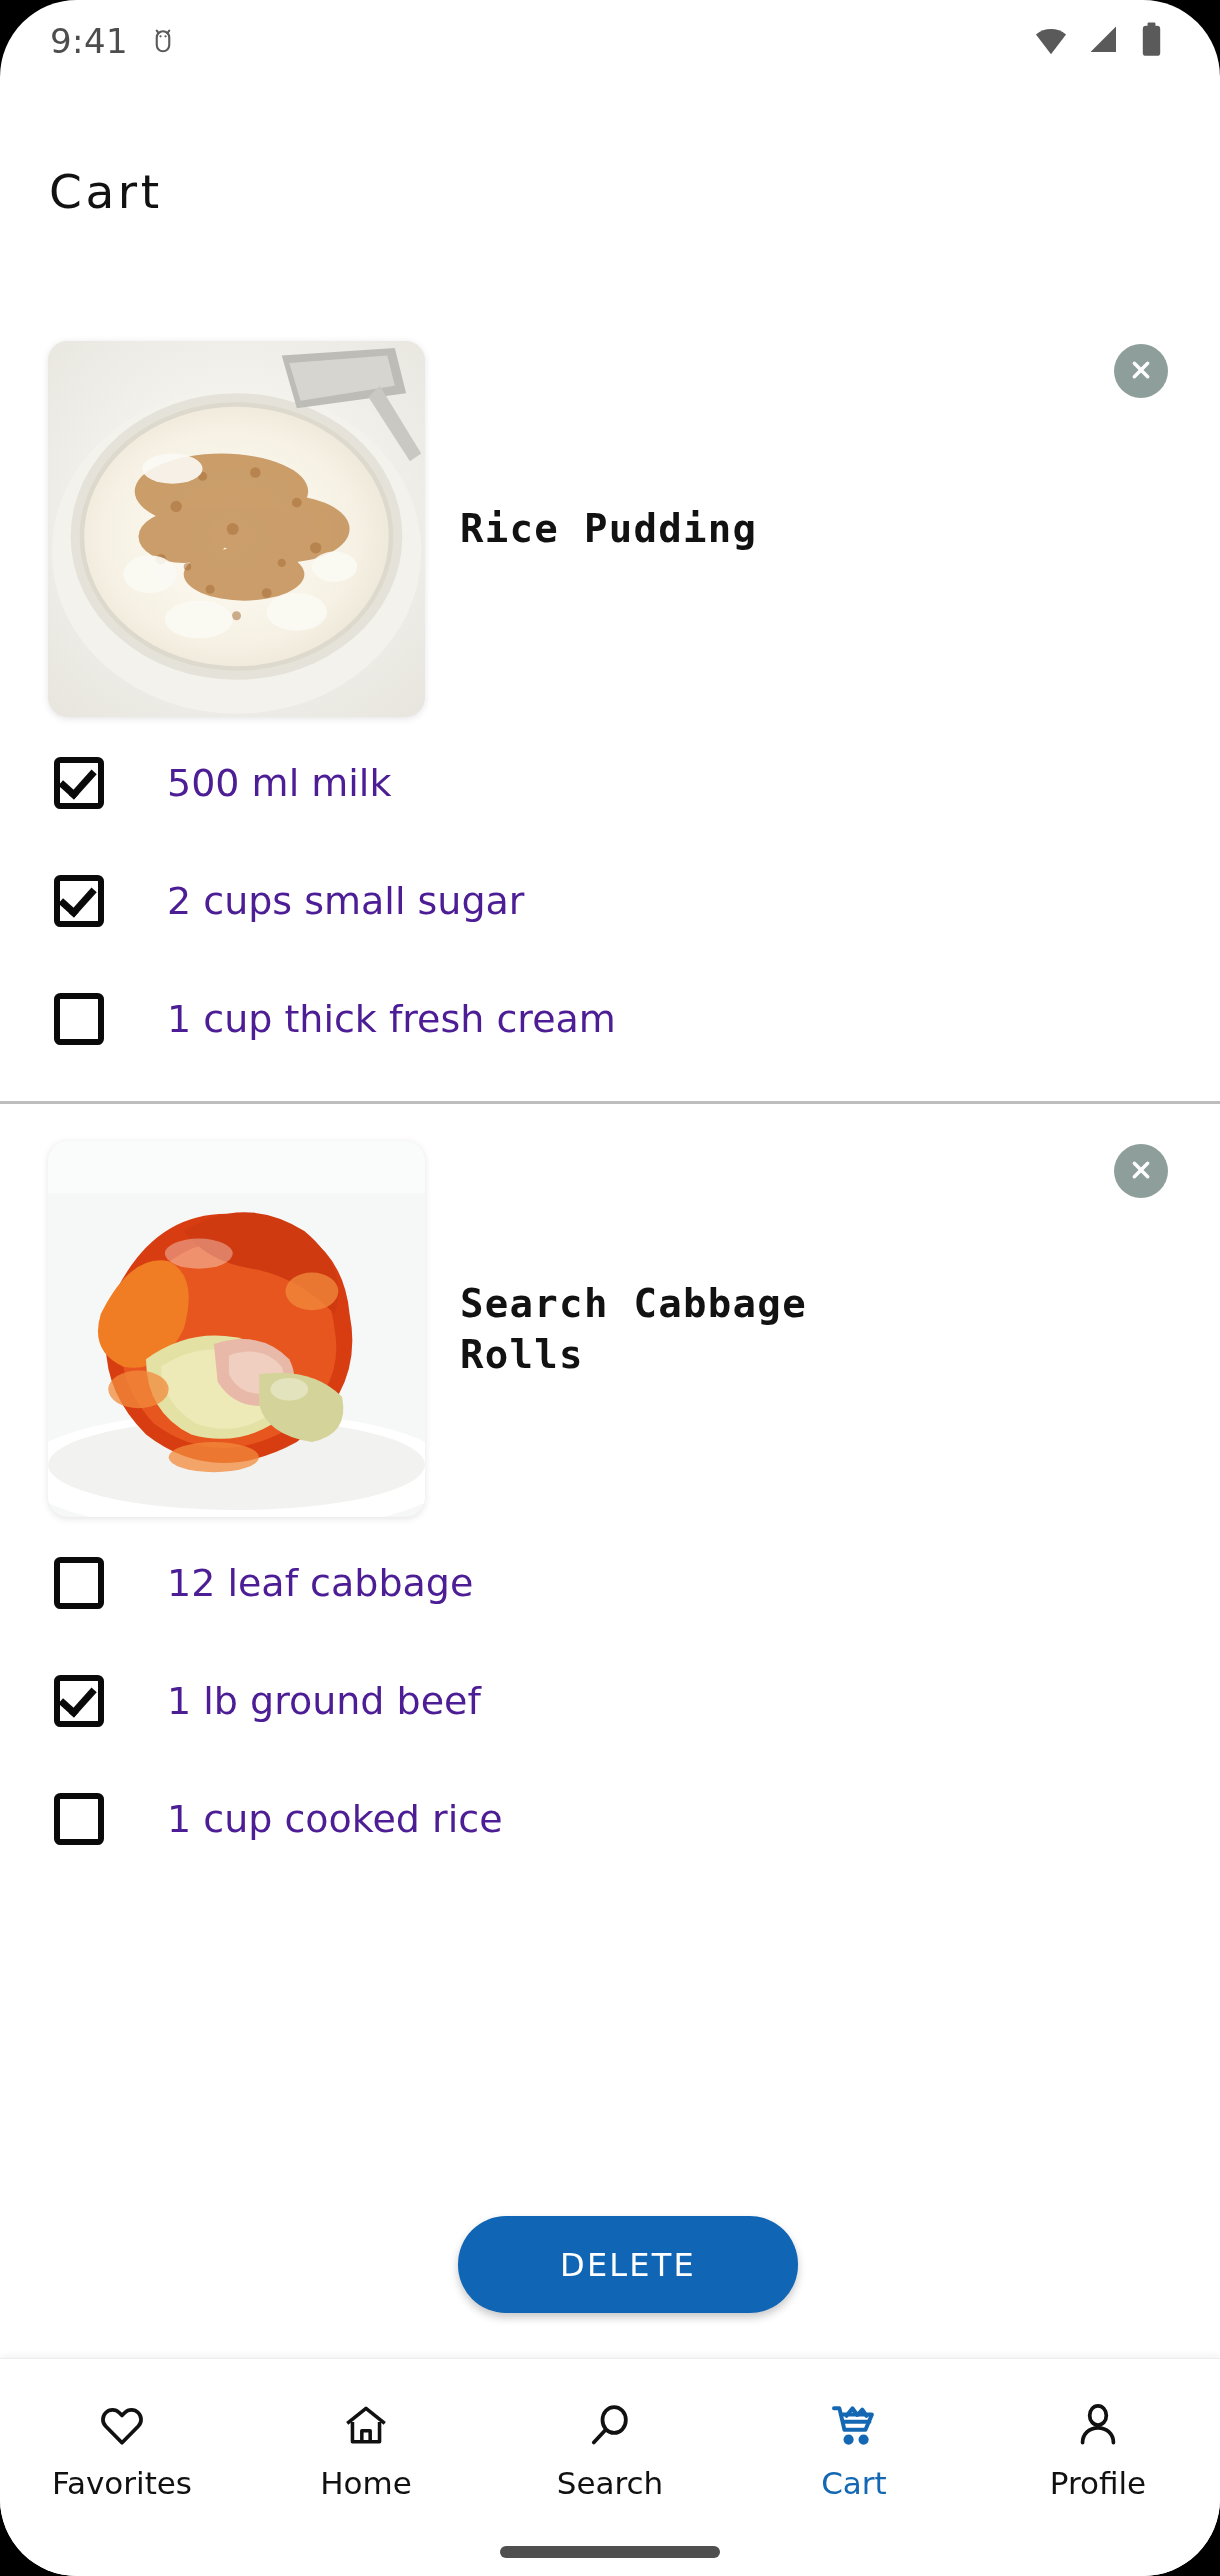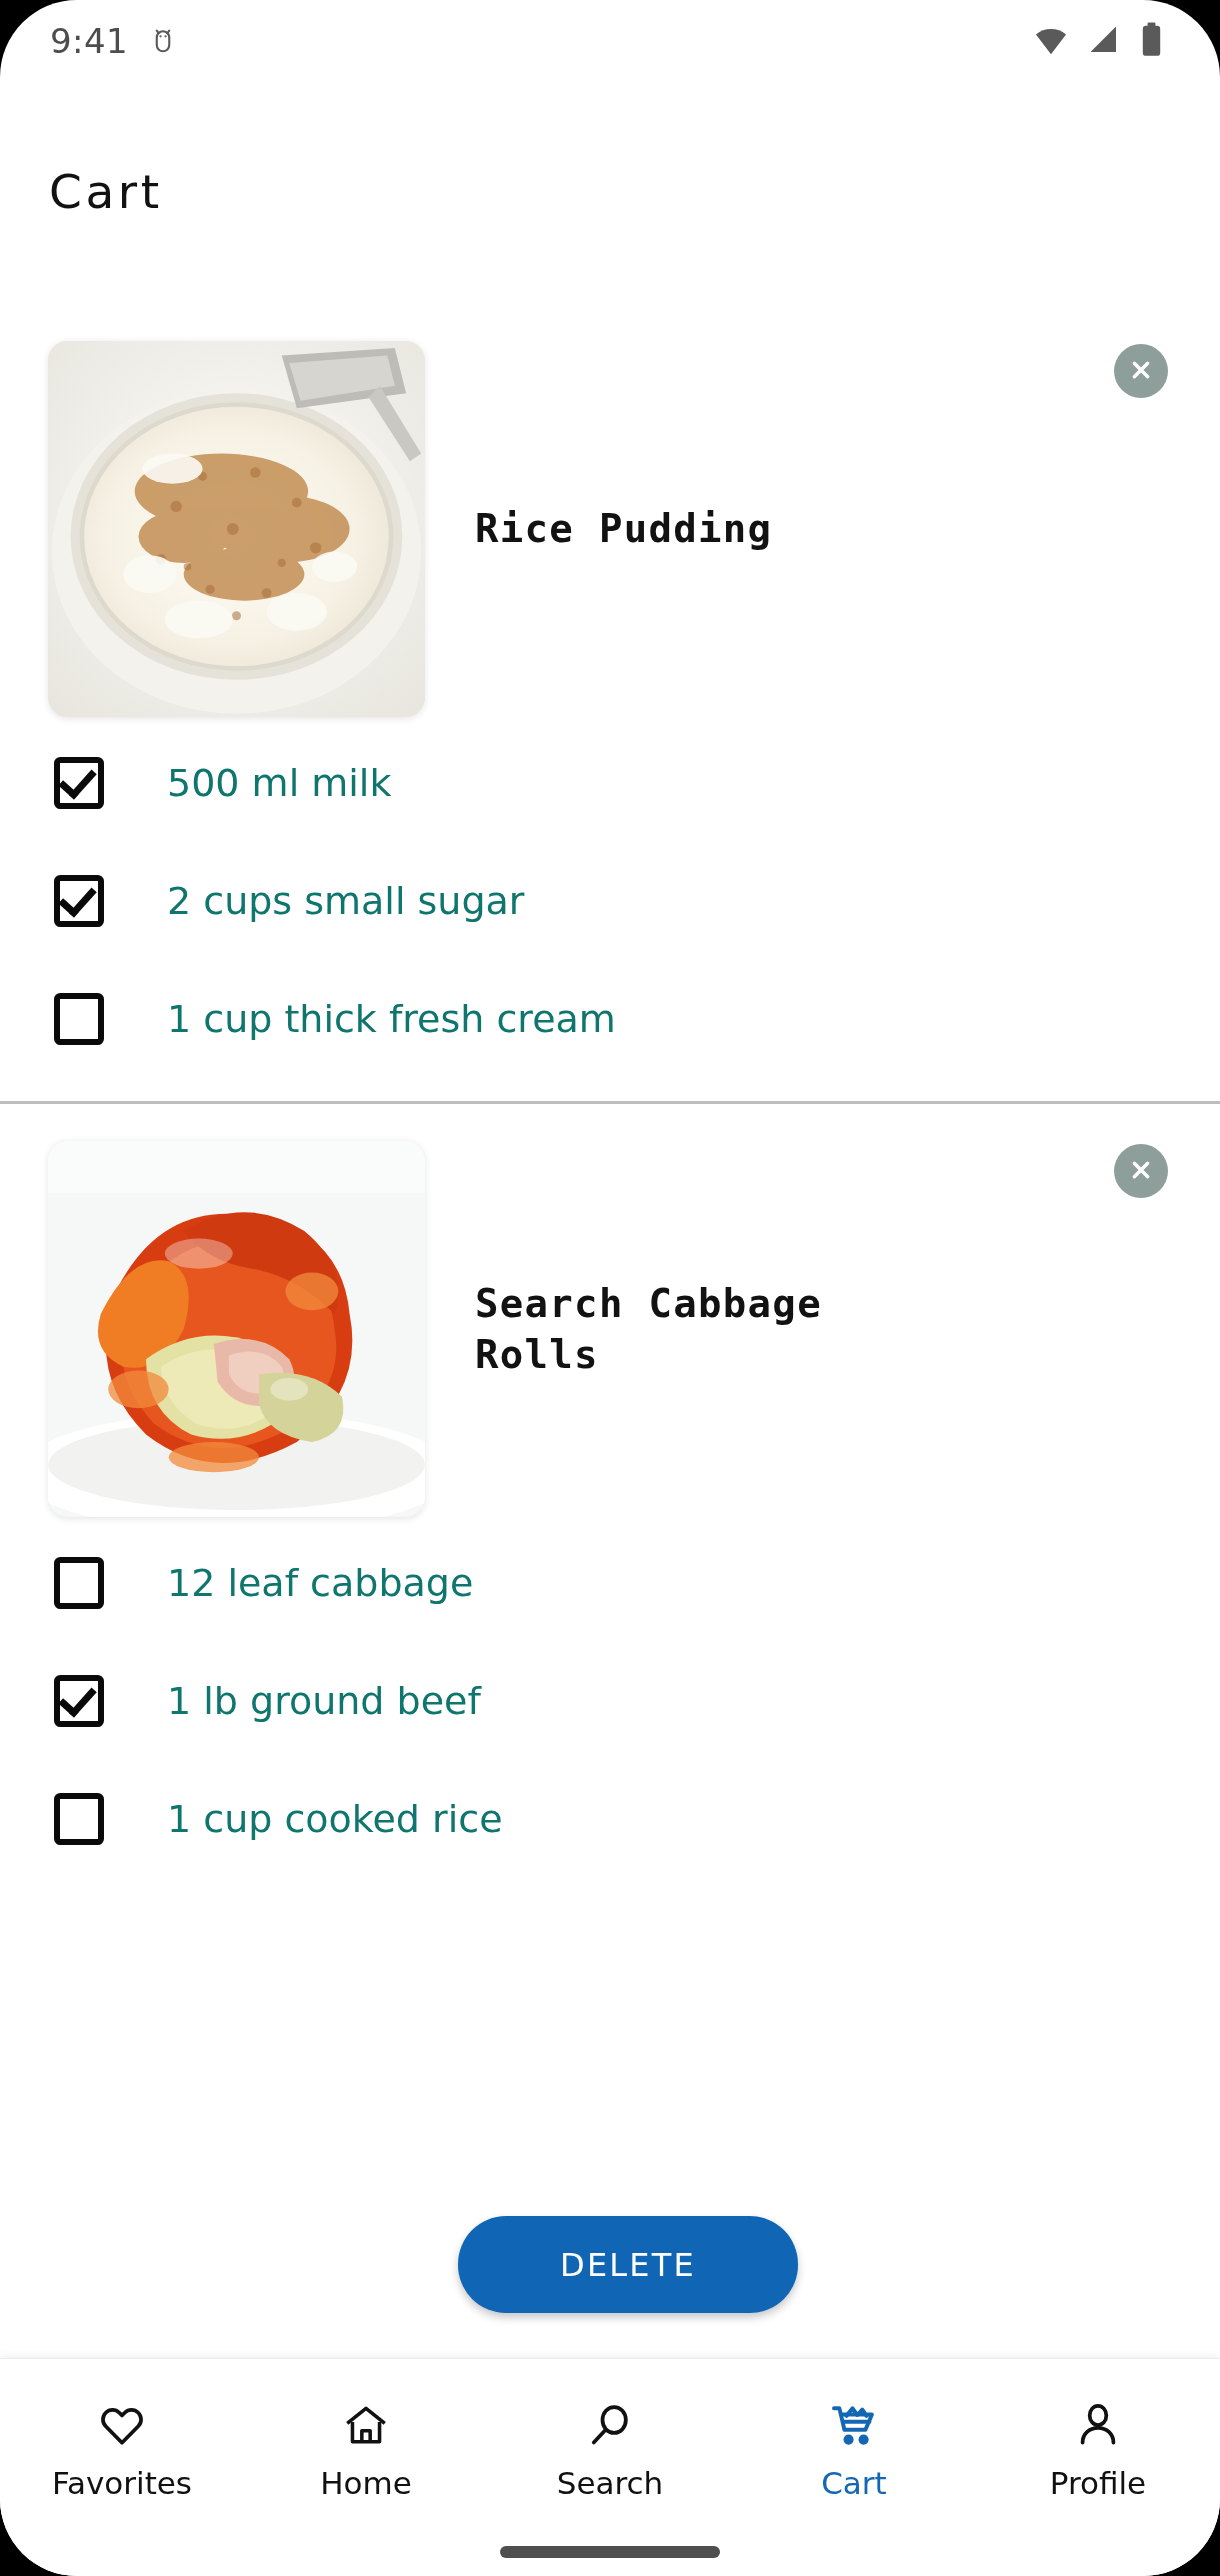--- a/index.html
+++ b/index.html
@@ -91,21 +91,21 @@
     margin-left: 48px;
     border-radius: 19.7px;
     overflow: hidden;
     flex: 0 0 auto;
     box-shadow: 0 1.8px 7.2px rgba(0,0,0,0.10);
     background: #efefef;
   }
   .recipe-thumb svg { display: block; width: 100%; height: 100%; }
 
   .recipe-name {
-    margin-left: 50px;
+    margin-left: 35px;
     margin-right: 134px;
     font-family: "DejaVu Sans Mono", monospace;
     font-size: 39px;
     font-weight: 700;
     line-height: 1.32;
     letter-spacing: 1.3px;
     color: #121212;
     max-width: 483px;
   }
 
@@ -154,21 +154,21 @@
     height: 27px;
     border: solid #0a0a0a;
     border-width: 0 7.2px 7.2px 0;
     transform: rotate(42deg);
   }
 
   .ingredient-label {
     margin-left: 63px;
     font-family: "DejaVu Sans", sans-serif;
     font-size: 38px;
-    color: #0f766e;
+    color: #4c1d95;
     white-space: nowrap;
   }
 
   
   #delete-wrap {
     position: absolute;
     top: 2216px;
     left: 0;
     width: 1220px;
     display: flex;

